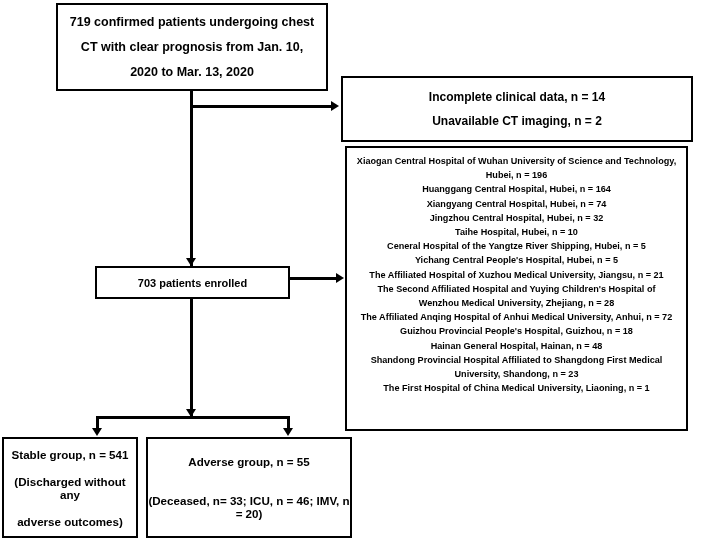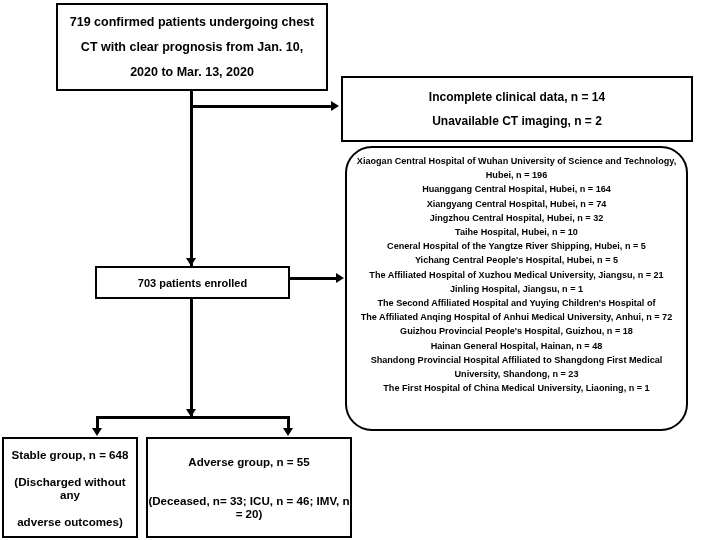--- a/index.html
+++ b/index.html
@@ -59,21 +59,20 @@
 
   
   #box-hospitals {
     left: 345px;
     top: 146px;
     width: 343px;
     height: 285px;
     font-size: 9.1px;
     justify-content: flex-start;
     padding: 6px 5px 4px 5px;
-    border-radius: 27px;
   }
   #box-hospitals .line {
     line-height: 14.2px;
   }
 
   
   #box-enrolled {
     left: 95px;
     top: 266px;
     width: 195px;
@@ -147,36 +146,36 @@
   <div class="box" id="box-hospitals">
     <span class="line">Xiaogan Central Hospital of Wuhan University of Science and Technology,</span>
     <span class="line">Hubei, n = 196</span>
     <span class="line">Huanggang Central Hospital, Hubei, n = 164</span>
     <span class="line">Xiangyang Central Hospital, Hubei, n = 74</span>
     <span class="line">Jingzhou Central Hospital, Hubei, n = 32</span>
     <span class="line">Taihe Hospital, Hubei, n = 10</span>
     <span class="line">Ceneral Hospital of the Yangtze River Shipping, Hubei, n = 5</span>
     <span class="line">Yichang Central People's Hospital, Hubei, n = 5</span>
     <span class="line">The Affiliated Hospital of Xuzhou Medical University, Jiangsu, n = 21</span>
-    <span class="line">Jinling Hospital, Jiangsu, n = 1</span>
     <span class="line">The Second Affiliated Hospital and Yuying Children's Hospital of</span>
+    <span class="line">Wenzhou Medical University, Zhejiang, n = 28</span>
     <span class="line">The Affiliated Anqing Hospital of Anhui Medical University, Anhui, n = 72</span>
     <span class="line">Guizhou Provincial People's Hospital, Guizhou, n = 18</span>
     <span class="line">Hainan General Hospital, Hainan, n = 48</span>
     <span class="line">Shandong Provincial Hospital Affiliated to Shangdong First Medical</span>
     <span class="line">University, Shandong, n = 23</span>
     <span class="line">The First Hospital of China Medical University, Liaoning, n = 1</span>
   </div>
 
   <div class="box" id="box-enrolled">
     <span class="line">703 patients enrolled</span>
   </div>
 
   <div class="box" id="box-stable">
-    <span class="line">Stable group, n = 648</span>
+    <span class="line">Stable group, n = 541</span>
     <span class="line">(Discharged without any</span>
     <span class="line">adverse outcomes)</span>
   </div>
 
   <div class="box" id="box-adverse">
     <span class="line">Adverse group, n = 55</span>
     <span class="line">(Deceased, n= 33; ICU, n = 46; IMV, n = 20)</span>
   </div>
 
   <div class="vline" style="left:190px; top:91px; height:175px;"></div>

